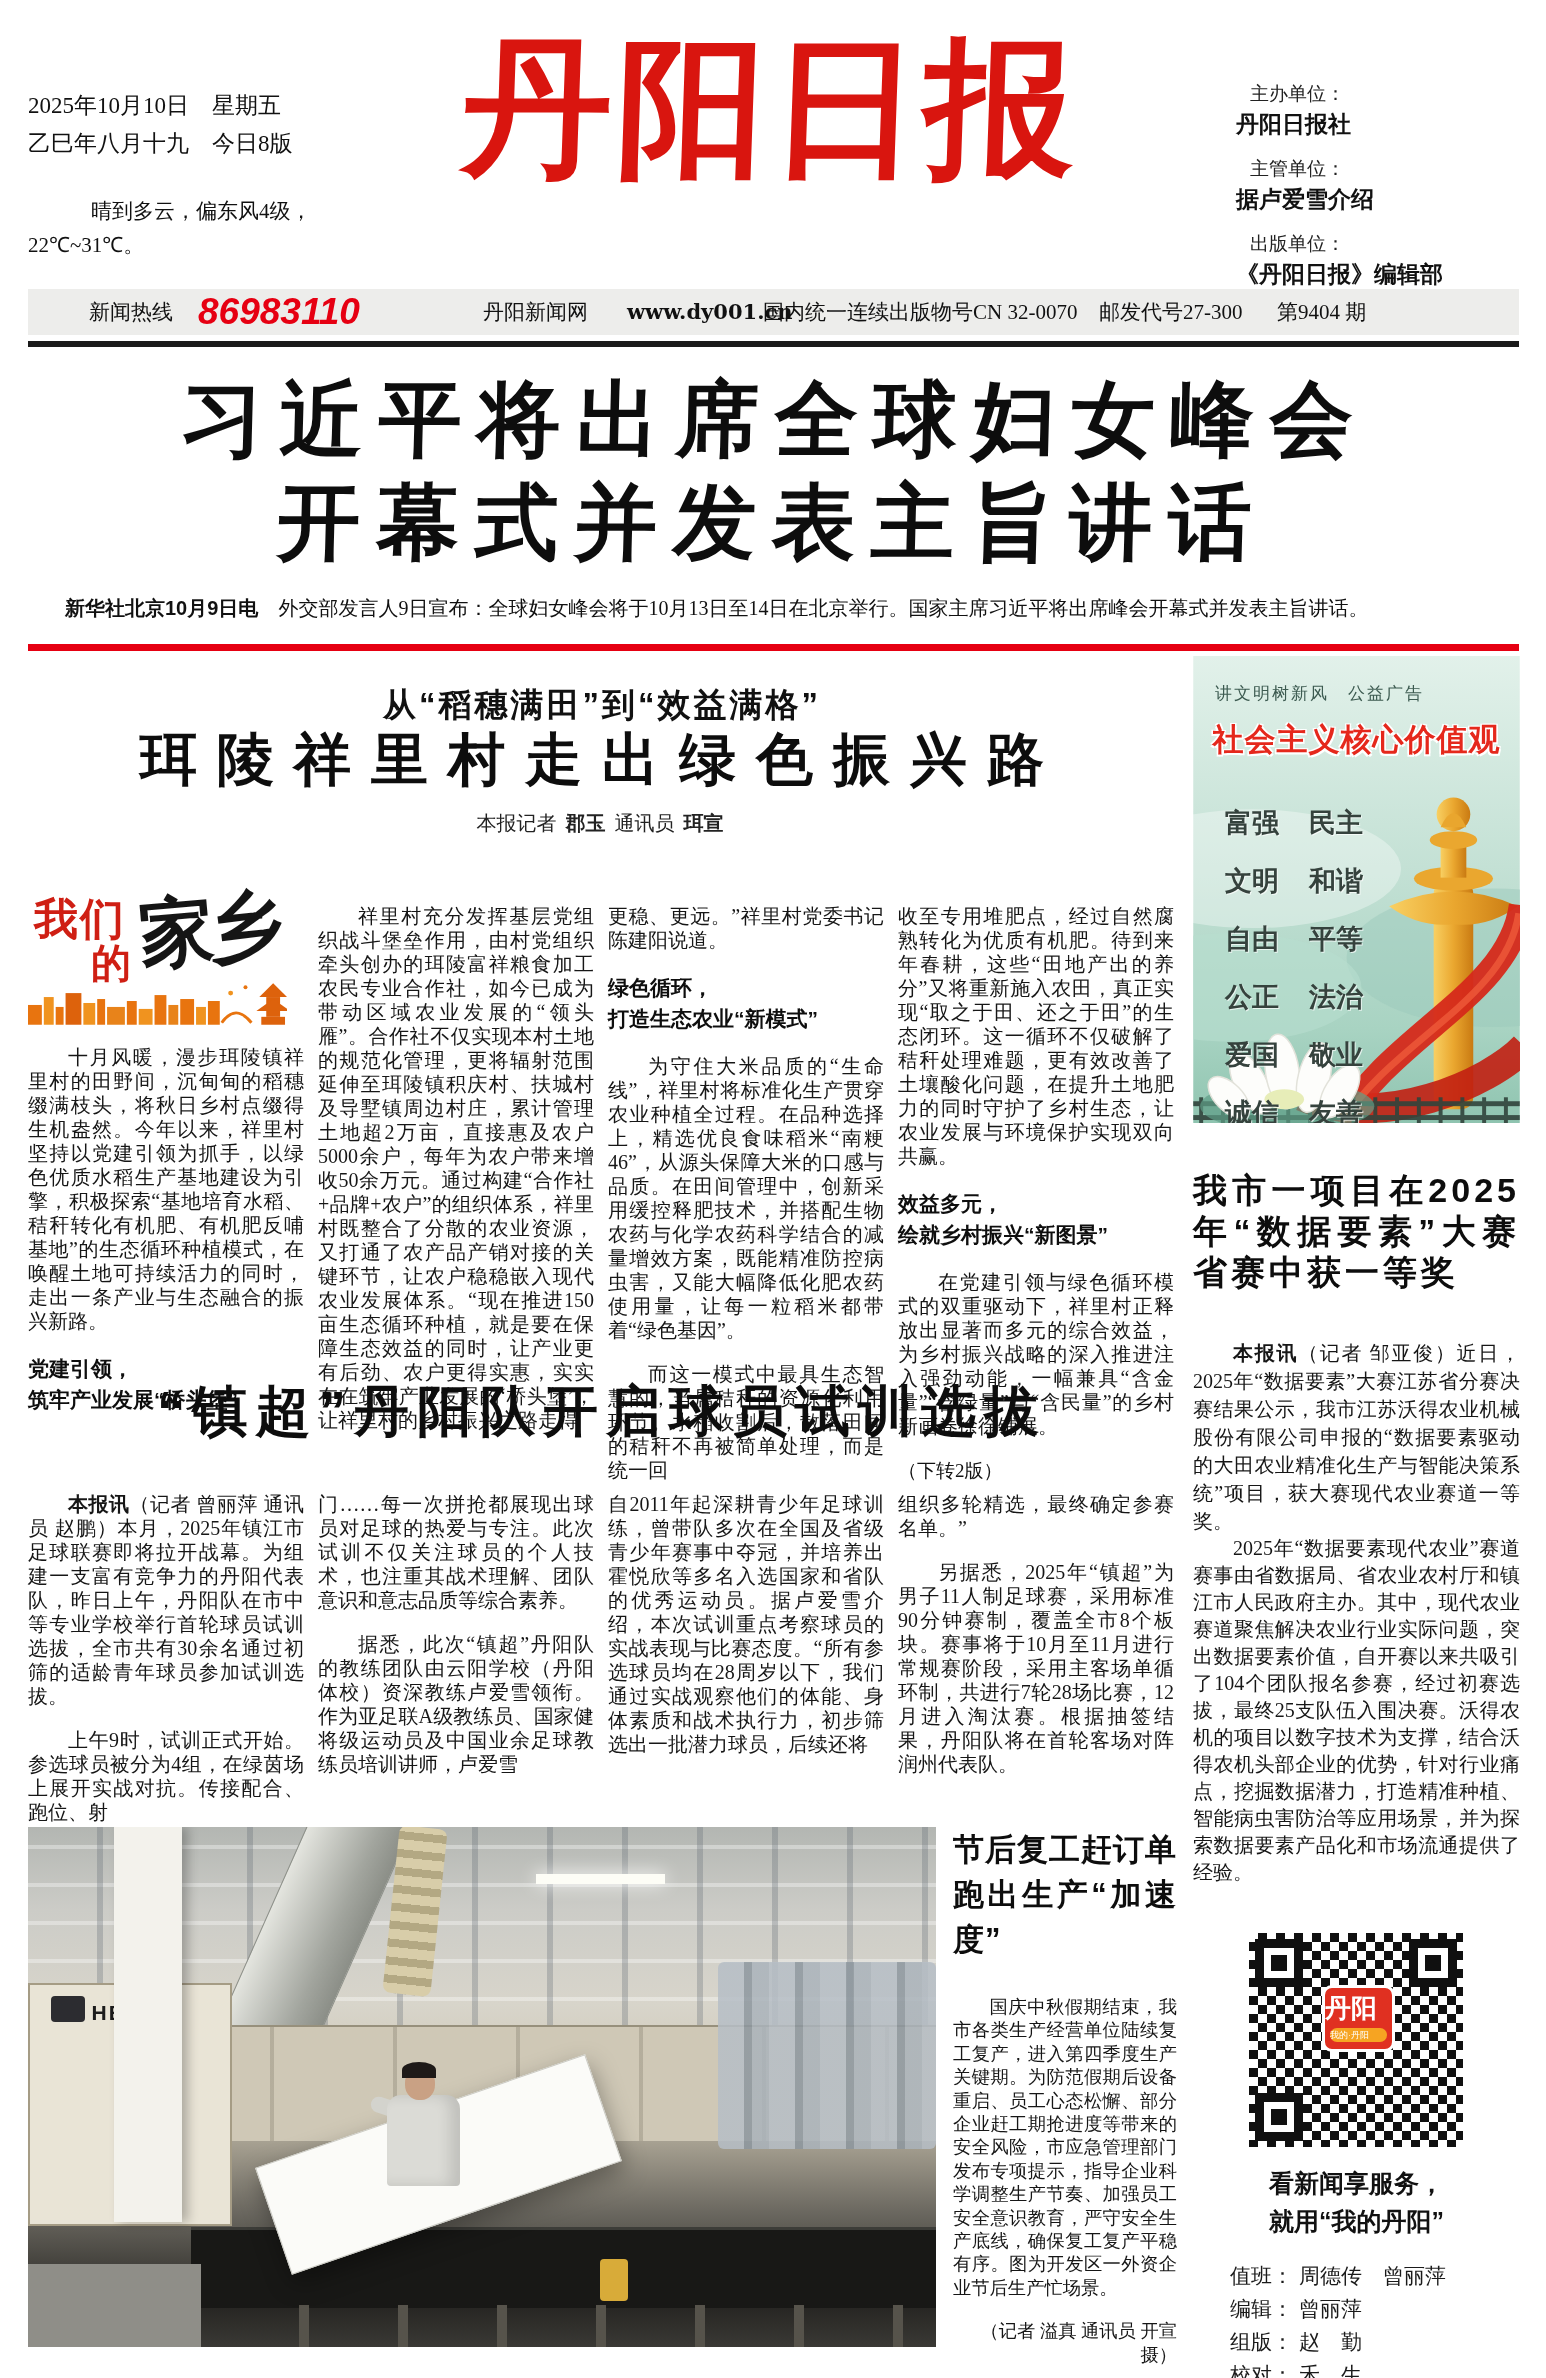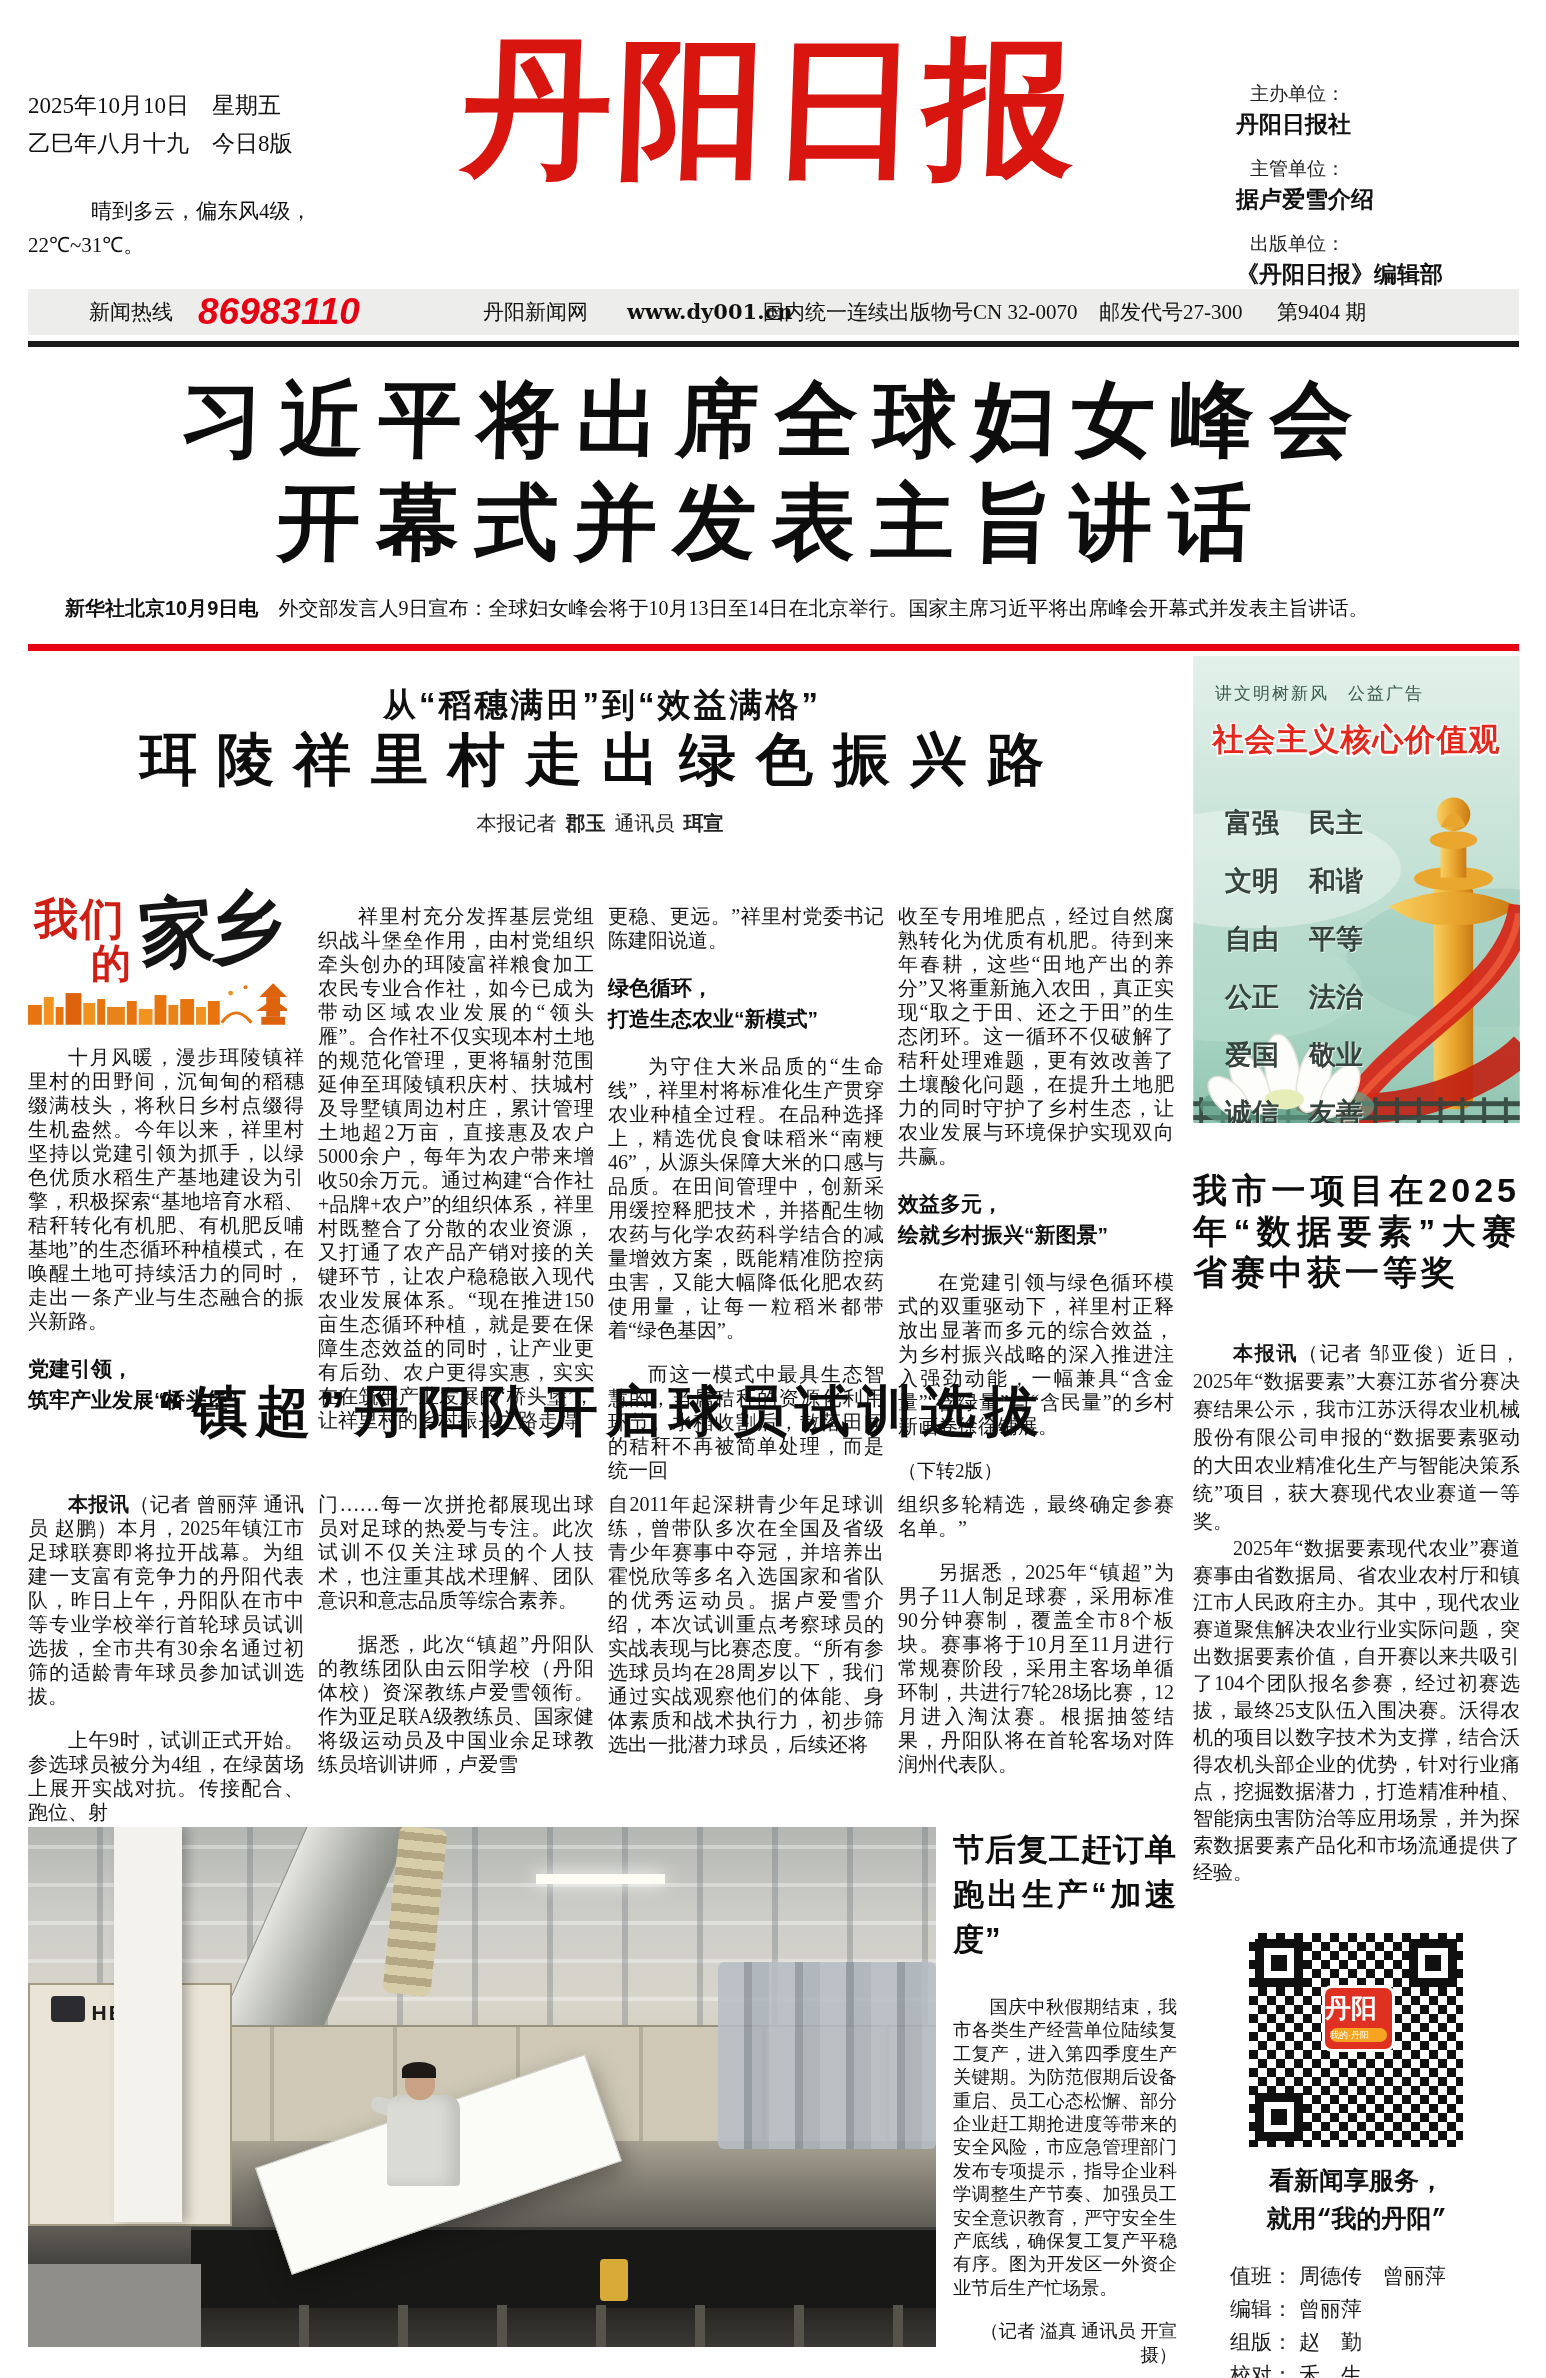--- a/index.html
+++ b/index.html
@@ -136,21 +136,21 @@
   .qr::after{content:"";position:absolute;left:0;top:0;width:100%;height:100%;
       background:#101010;opacity:0;}
   .qr-eye{position:absolute;width:30px;height:30px;border:9px solid #101010;background:#fff;}
   .qr-eye::after{content:"";position:absolute;left:7px;top:7px;width:16px;height:16px;background:#101010;}
   .qr-e1{left:6px;top:6px;} .qr-e2{right:6px;top:6px;} .qr-e3{left:6px;bottom:6px;}
   .qr-logo{position:absolute;left:73px;top:52px;width:67px;height:61px;background:#e03021;border-radius:10px;
            border:3px solid #fff;}
   .qr-logo .m{font-family:"Liberation Sans",sans-serif;font-weight:900;font-size:26px;color:#fff;line-height:40px;}
   .qr-logo .s{display:block;margin:0 auto;width:57px;height:14px;background:#f6a422;border-radius:7px;
               font-size:9px;line-height:14px;color:#fff;font-family:Liberation Serif, serif;}
-  .qr-cap{left:1193px;top:2164px;width:327px;text-align:center;font-family:Liberation Mono, monospace;
+  .qr-cap{left:1193px;top:2164px;width:327px;text-align:center;font-family:Liberation Sans, sans-serif;
           font-weight:700;font-size:25px;line-height:38px;color:#111;}
   .credits{left:1230px;top:2259px;width:297px;font-family:"Liberation Sans",sans-serif;
            font-size:21px;line-height:33px;color:#1a1a1a;}
   .credits .row{display:flex;}
   .credits .lab{flex:0 0 69px;}
 </style>
 </head>
 <body>
 
 <div class="page">

